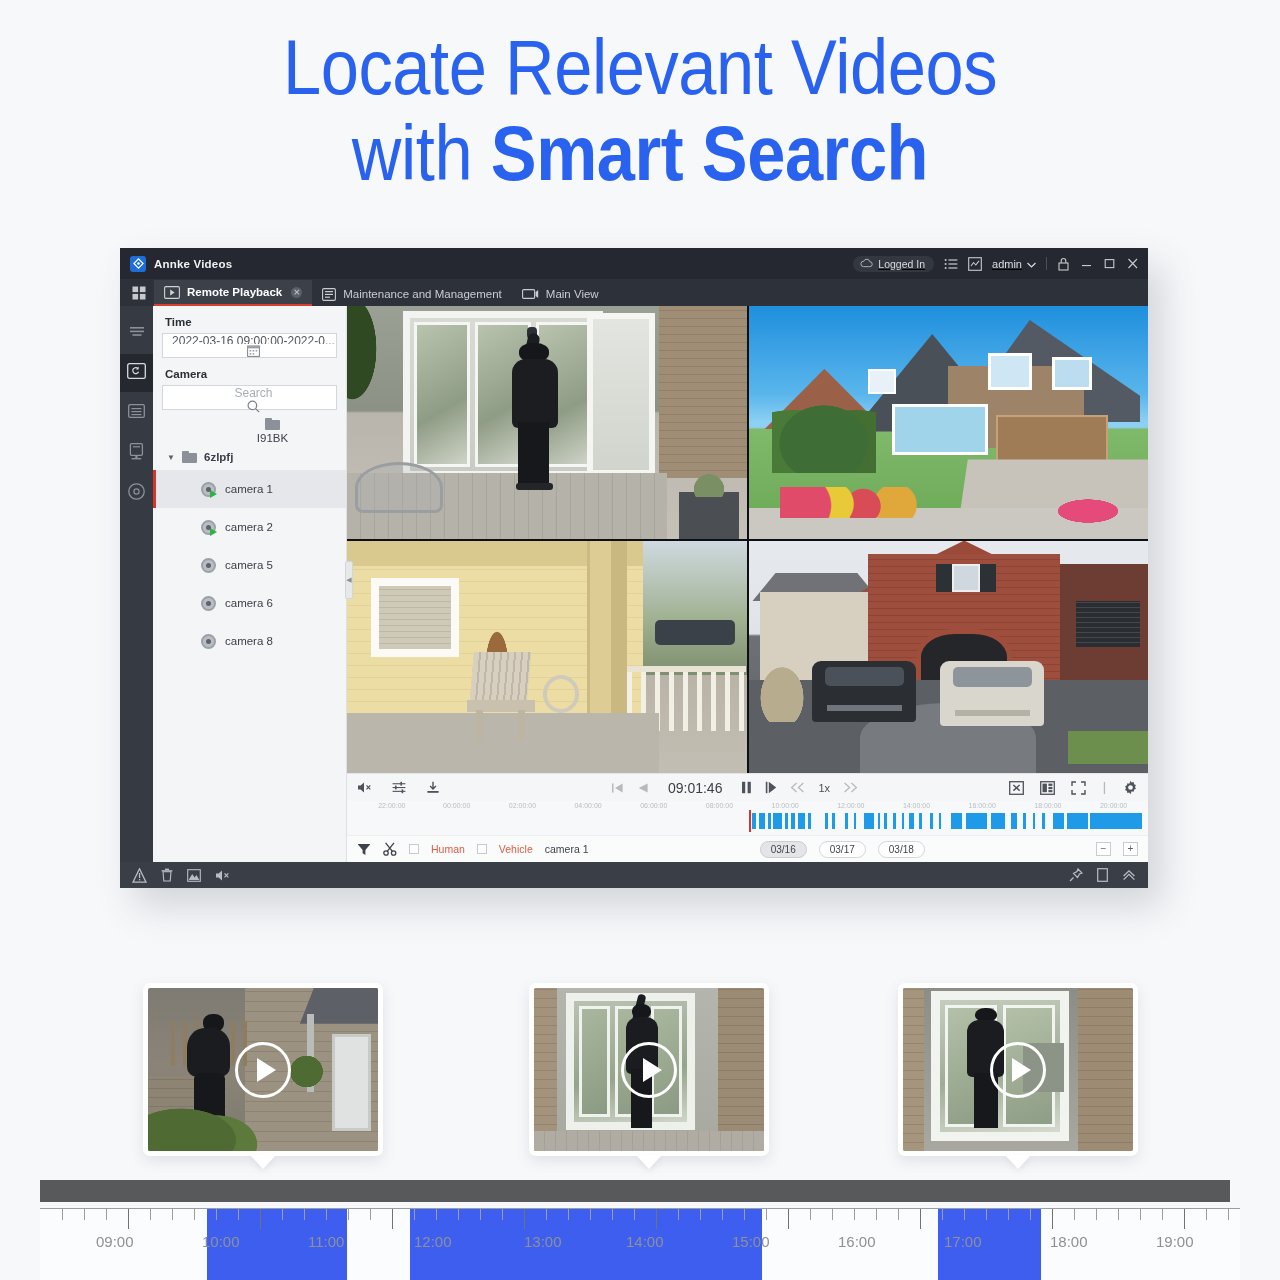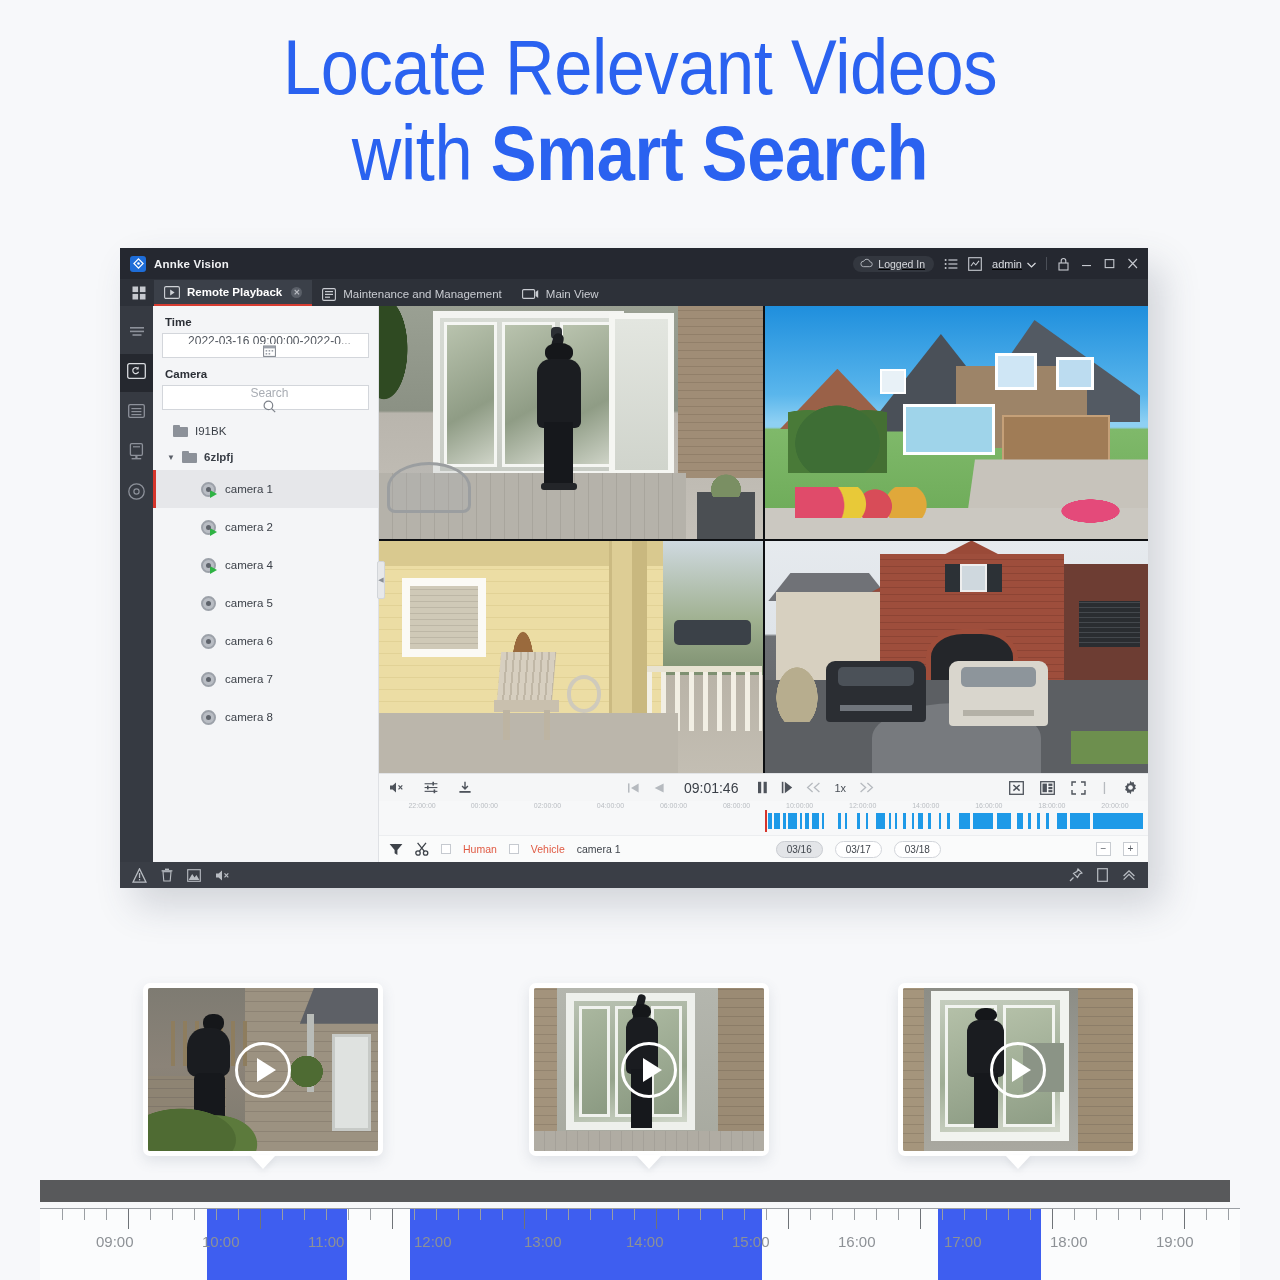--- a/index.html
+++ b/index.html
@@ -106,21 +106,21 @@
   }
   .rail-item {
     width: 33px; height: 38px;
     display: flex; align-items: center; justify-content: center;
     color: #8d919a;
   }
   .rail-item.active { background: #25282f; color: #d8dade; }
 
   
   .leftpanel {
-    width: 226px; background: #f4f5f7;
+    width: 194px; background: #f4f5f7;
     border-right: 1px solid #dfe1e5;
     display: flex; flex-direction: column;
     position: relative;
   }
   .lp-label {
     font-size: 11.5px; color: #2b2f36; font-weight: bold;
     padding: 10px 12px 5px 12px;
   }
   .lp-field {
     margin: 0 9px; height: 25px; background: #fff;
@@ -477,21 +477,21 @@
 
 <div class="app-window">
 
   <div class="titlebar">
     <span class="logo-badge">
       <svg width="11" height="11" viewBox="0 0 12 12">
           <path d="M6 1 L11 6 L6 11 L1 6 Z" fill="none" stroke="#fff" stroke-width="1.3"></path>
           <circle cx="6" cy="6" r="1.4" fill="#fff"></circle>
         </svg>
     </span>
-    <span class="app-title">Annke Vision</span>
+    <span class="app-title">Annke Videos</span>
     <span class="tb-spacer"></span>
     <div class="tb-right">
       <span class="logged-pill">
         <span>
           <svg width="13" height="10" viewBox="0 0 16 11">
               <path d="M4.3 10h7.6a3 3 0 0 0 .3-6 4 4 0 0 0-7.6-.7A2.9 2.9 0 0 0 4.3 10z" fill="none" stroke="#b9bdc4" stroke-width="1.1"></path>
             </svg>
         </span>
         <span>Logged In</span>
       </span>
@@ -661,53 +661,45 @@
         <span class="ph">Search</span>
         <span class="lp-ico">
           <svg width="13" height="13" viewBox="0 0 13 13">
               <circle cx="5.4" cy="5.4" r="4.3" fill="none" stroke="#7d828a" stroke-width="1.2"></circle>
               <path d="M8.6 8.6 L12.2 12.2" stroke="#7d828a" stroke-width="1.2"></path>
             </svg>
         </span>
       </div>
 
       <div class="tree">
-        <div class="tree-row" style="padding-left:20px;">
+        <div class="tree-row" style="padding-left:46px;flex-direction:column;">
           <span class="folder"></span>
           <span>I91BK</span>
         </div>
         <div class="tree-row group">
           <span class="caret">▼</span>
           <span class="folder"></span>
           <span>6zlpfj</span>
         </div>
 
         <div class="tree-row cam selected">
           <span class="cam-ico online"></span>
           <span>camera 1</span>
         </div>
         <div class="tree-row cam">
           <span class="cam-ico online"></span>
           <span>camera 2</span>
         </div>
         <div class="tree-row cam">
-          <span class="cam-ico online"></span>
-          <span>camera 4</span>
-        </div>
-        <div class="tree-row cam">
           <span class="cam-ico"></span>
           <span>camera 5</span>
         </div>
         <div class="tree-row cam">
           <span class="cam-ico"></span>
           <span>camera 6</span>
-        </div>
-        <div class="tree-row cam">
-          <span class="cam-ico"></span>
-          <span>camera 7</span>
         </div>
         <div class="tree-row cam">
           <span class="cam-ico"></span>
           <span>camera 8</span>
         </div>
       </div>
 
       <div class="panel-handle">◀</div>
     </div>
 

